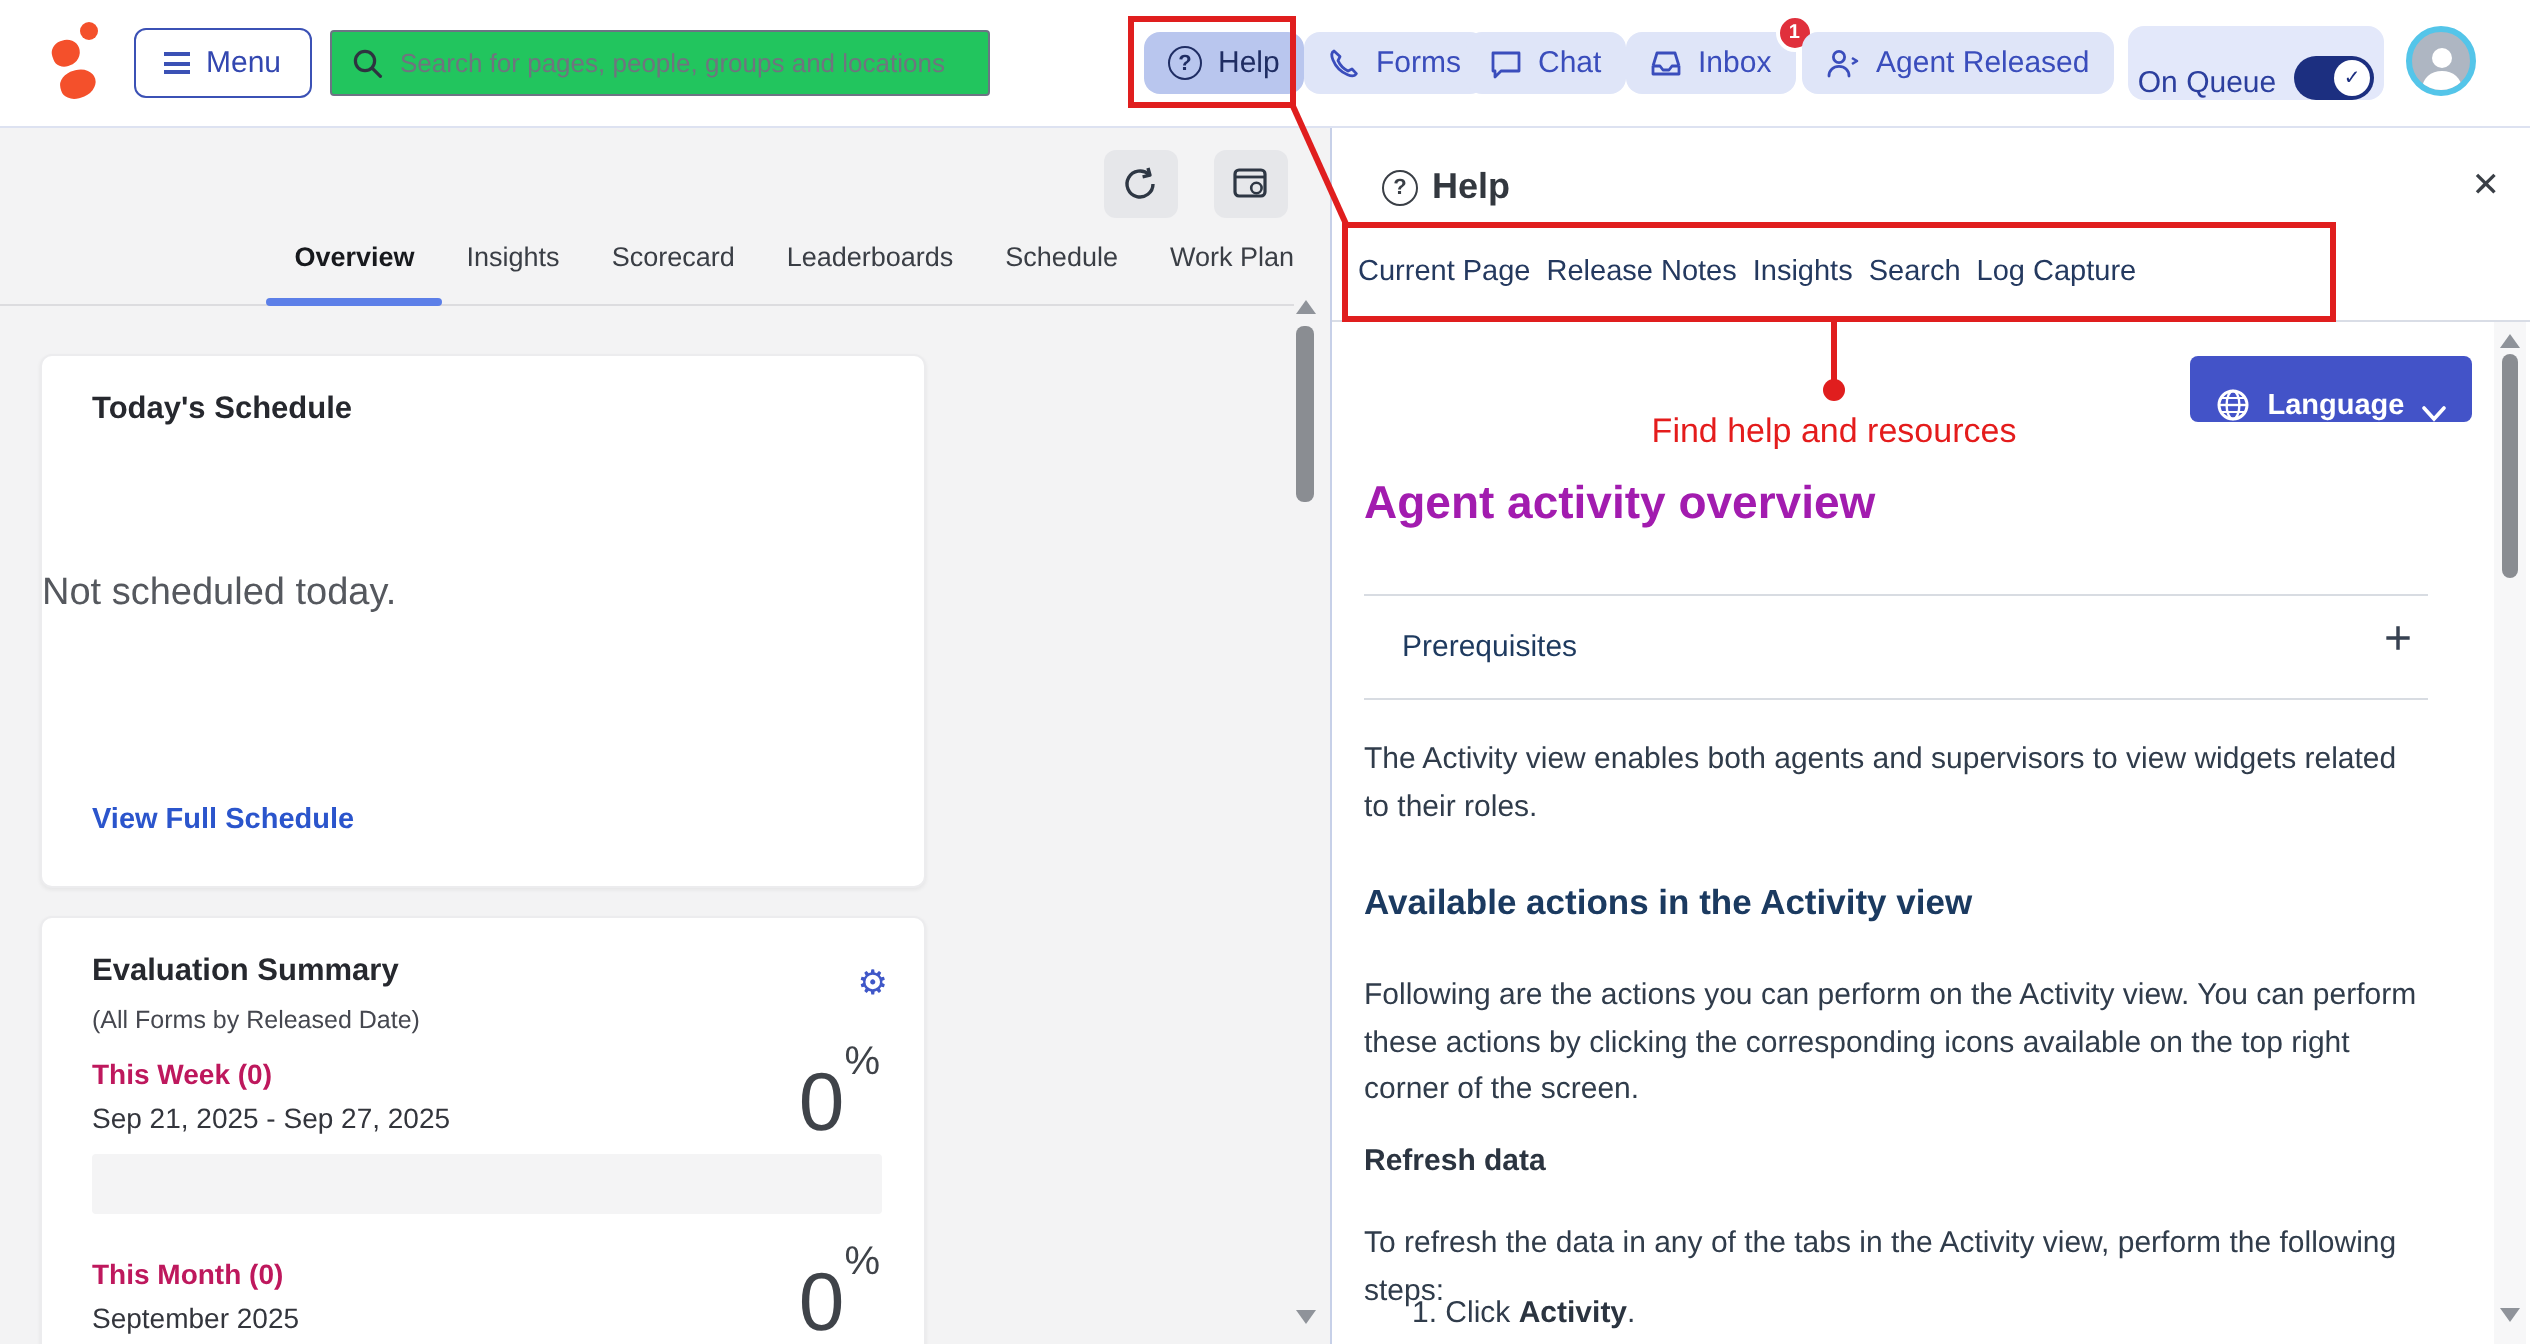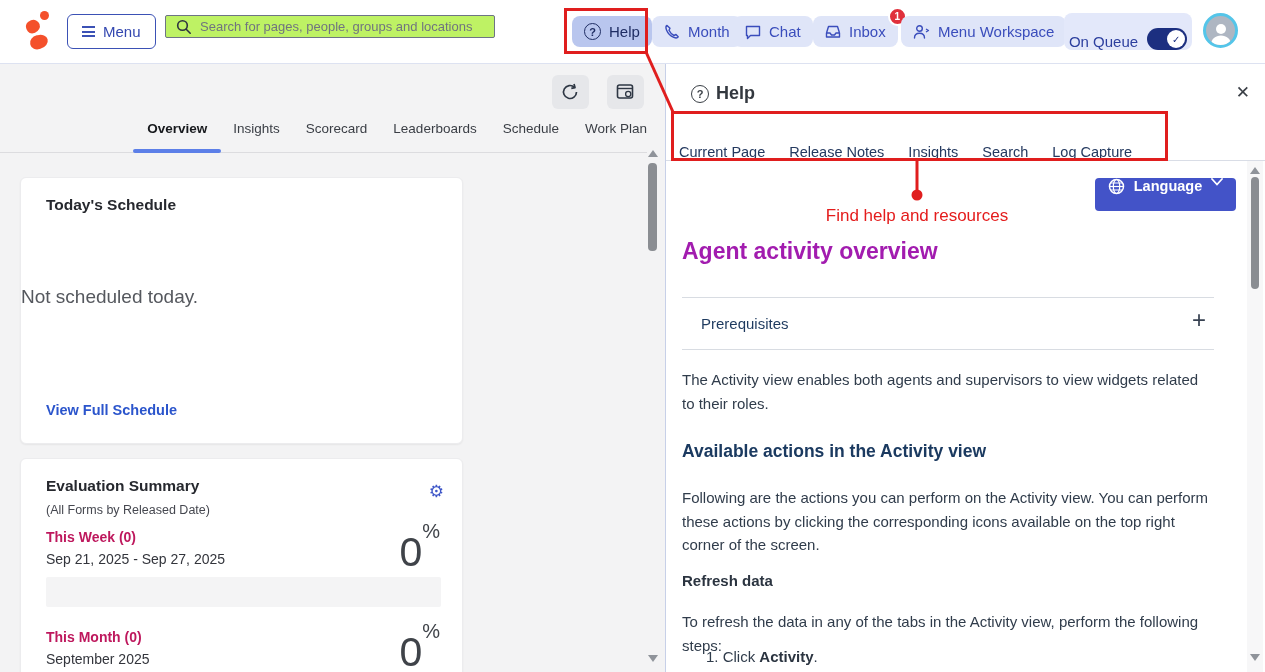--- a/index.html
+++ b/index.html
@@ -10,21 +10,21 @@
   
   .navbar { position:absolute; left:0; top:0; width:1265px; height:64px; background:#fff; border-bottom:1px solid #dde2f1; z-index:5; }
   .logo { position:absolute; left:26px; top:10px; width:26px; height:42px; }
   .logo i { position:absolute; background:#f4502b; border-radius:50%; }
   .logo .d1 { width:9px; height:9px; left:14px; top:1px; }
   .logo .d2 { width:14px; height:13px; left:0px; top:10px; transform:rotate(-20deg); border-radius:48% 52% 55% 45%; }
   .logo .d3 { width:18px; height:14px; left:4px; top:25px; transform:rotate(-15deg); border-radius:50% 50% 55% 45%; }
   .menu-btn { position:absolute; left:67px; top:14px; height:35px; padding:0 14px; background:#fff; border:1.5px solid #3b51b5; border-radius:6px; color:#3347b0; font-size:15px; display:flex; align-items:center; gap:8px; cursor:pointer; }
   .hamb { display:inline-block; width:13px; }
   .hamb i { display:block; height:2px; background:#3b51b5; margin:2.5px 0; }
-  .search-wrap { position:absolute; left:165px; top:15px; width:330px; height:23px; border:1px solid #6d7484; border-radius:2px; background:#bef264; display:flex; align-items:center; padding:0 10px; gap:8px; }
+  .search-wrap { position:absolute; left:165px; top:15px; width:330px; height:33px; border:1px solid #6d7484; border-radius:2px; background:#22c55e; display:flex; align-items:center; padding:0 10px; gap:8px; }
   .search-wrap input { border:none; outline:none; flex:1; font-size:13px; color:#333; background:transparent; font-family:inherit; }
   .search-wrap input::placeholder { color:#70747f; }
   .navbtn { position:absolute; top:16px; height:31px; border:none; border-radius:8px; background:#dfe5f8; color:#3a4dbc; font-size:15px; display:flex; align-items:center; gap:8px; padding:0 12px; cursor:pointer; font-family:inherit; }
   .navbtn svg { flex:none; }
   .navbtn.active { background:#b9c6ee; color:#1f2d63; }
   .help-btn   { left:572px; }
   .calls-btn  { left:652px; }
   .chat-btn   { left:733px; }
   .inbox-btn  { left:813px; }
   .aw-btn     { left:901px; }
@@ -67,23 +67,23 @@
   .left-sb-up    { left:648px; top:86px; }
   .left-sb-thumb { left:648px; top:99px; width:9px; height:88px; }
   .left-sb-down  { left:648px; top:591px; }
 
   
   .helppanel { position:absolute; left:665px; top:64px; width:600px; height:608px; background:#fff; border-left:1px solid #c7d0e8; }
   .hp-header { position:absolute; left:0; top:0; width:600px; height:48px; background:#fff; }
   .hp-qicon { position:absolute; left:25px; top:21px; width:18px; height:18px; border:1.5px solid #3a3f46; border-radius:50%; color:#3a3f46; font-size:11px; font-weight:bold; display:flex; align-items:center; justify-content:center; }
   .hp-title { position:absolute; left:50px; top:19px; font-size:18px; font-weight:bold; color:#33383f; }
   .hp-close { position:absolute; right:16px; top:18px; font-size:17px; color:#3a3f46; background:none; border:none; cursor:pointer; }
-  .hp-tabs { position:absolute; left:0; top:48px; width:600px; height:49px; border-bottom:1px solid #d9dde6; display:flex; align-items:flex-end; padding-left:13px; gap:24px; background:#fff; }
+  .hp-tabs { position:absolute; left:0; top:48px; width:600px; height:49px; border-bottom:1px solid #d9dde6; display:flex; align-items:center; padding-left:13px; gap:8px; background:#fff; }
   .hp-tab { font-size:14.5px; color:#24395f; cursor:pointer; white-space:nowrap; }
-  .lang-btn { position:absolute; left:429px; top:114px; width:141px; height:33px; background:#4353c8; color:#fff; border:none; border-radius:4px; font-size:14.5px; font-weight:bold; display:flex; align-items:flex-start; justify-content:center; gap:9px; cursor:pointer; font-family:inherit; }
+  .lang-btn { position:absolute; left:429px; top:114px; width:141px; height:33px; background:#4353c8; color:#fff; border:none; border-radius:4px; font-size:14.5px; font-weight:bold; display:flex; align-items:flex-end; justify-content:center; gap:9px; cursor:pointer; font-family:inherit; }
   .article { position:absolute; left:16px; top:0; width:532px; }
   .a-h1 { position:absolute; top:174px; font-size:23px; font-weight:bold; color:#a21caf; }
   .prereq { position:absolute; top:233px; width:532px; height:53px; border-top:1px solid #d8dce2; border-bottom:1px solid #d8dce2; }
   .prereq .p-lbl { position:absolute; left:19px; top:17px; font-size:15px; font-weight:normal; color:#1e3a5f; }
   .prereq .p-plus { position:absolute; right:8px; top:8px; font-size:24px; font-weight:300; color:#374151; background:none; border:none; cursor:pointer; }
   .a-p { position:absolute; width:532px; font-size:15px; line-height:23.5px; color:#303c4b; }
   .a-p1 { top:304px; }
   .a-h2 { position:absolute; top:377px; font-size:17.5px; font-weight:bold; color:#1b3a60; }
   .a-p2 { top:422px; }
   .a-h3 { position:absolute; top:508px; font-size:15px; font-weight:bold; color:#2b3440; }
@@ -130,21 +130,21 @@
 
     <button class="navbtn active help-btn">
       <span class="q-circle">?</span>
       <span>Help</span>
     </button>
 
     <button class="navbtn calls-btn">
       <svg width="16" height="16" viewBox="0 0 16 16">
           <path d="M3 1.5 C2 2 1.5 3.5 2.5 6 C3.7 9 6.5 12 9.8 13.4 C12 14.3 13.6 13.8 14.2 12.8 L12 10.5 L10 11.5 C8 10.5 6 8.5 5 6.3 L6 4.3 Z" fill="none" stroke="#3a4dbc" stroke-width="1.4" stroke-linejoin="round"></path>
         </svg>
-      <span>Month</span>
+      <span>Forms</span>
     </button>
 
     <button class="navbtn chat-btn">
       <svg width="16" height="16" viewBox="0 0 16 16">
           <path d="M1.5 2.5 h13 v9 h-9 l-3 3 v-3 h-1 Z" fill="none" stroke="#3a4dbc" stroke-width="1.4" stroke-linejoin="round"></path>
         </svg>
       <span>Chat</span>
     </button>
 
     <button class="navbtn inbox-btn">
@@ -154,21 +154,21 @@
       <span>Inbox</span>
       <span class="badge">1</span>
     </button>
 
     <button class="navbtn aw-btn">
       <svg width="17" height="16" viewBox="0 0 17 16">
           <circle cx="6.5" cy="4.5" r="2.8" fill="none" stroke="#3a4dbc" stroke-width="1.4"></circle>
           <path d="M1.5 14 c0-3 2.2-4.8 5-4.8 s5 1.8 5 4.8" fill="none" stroke="#3a4dbc" stroke-width="1.4" stroke-linecap="round"></path>
           <path d="M13 5 l2.5 1.5 l-2.5 1.5" fill="none" stroke="#3a4dbc" stroke-width="1.3" stroke-linejoin="round"></path>
         </svg>
-      <span>Menu Workspace</span>
+      <span>Agent Released</span>
     </button>
 
     <div class="onqueue">
       <span class="lbl">On Queue</span>
       <span class="toggle">
         <span class="knob">✓</span>
       </span>
     </div>
 
     <div class="avatar">

